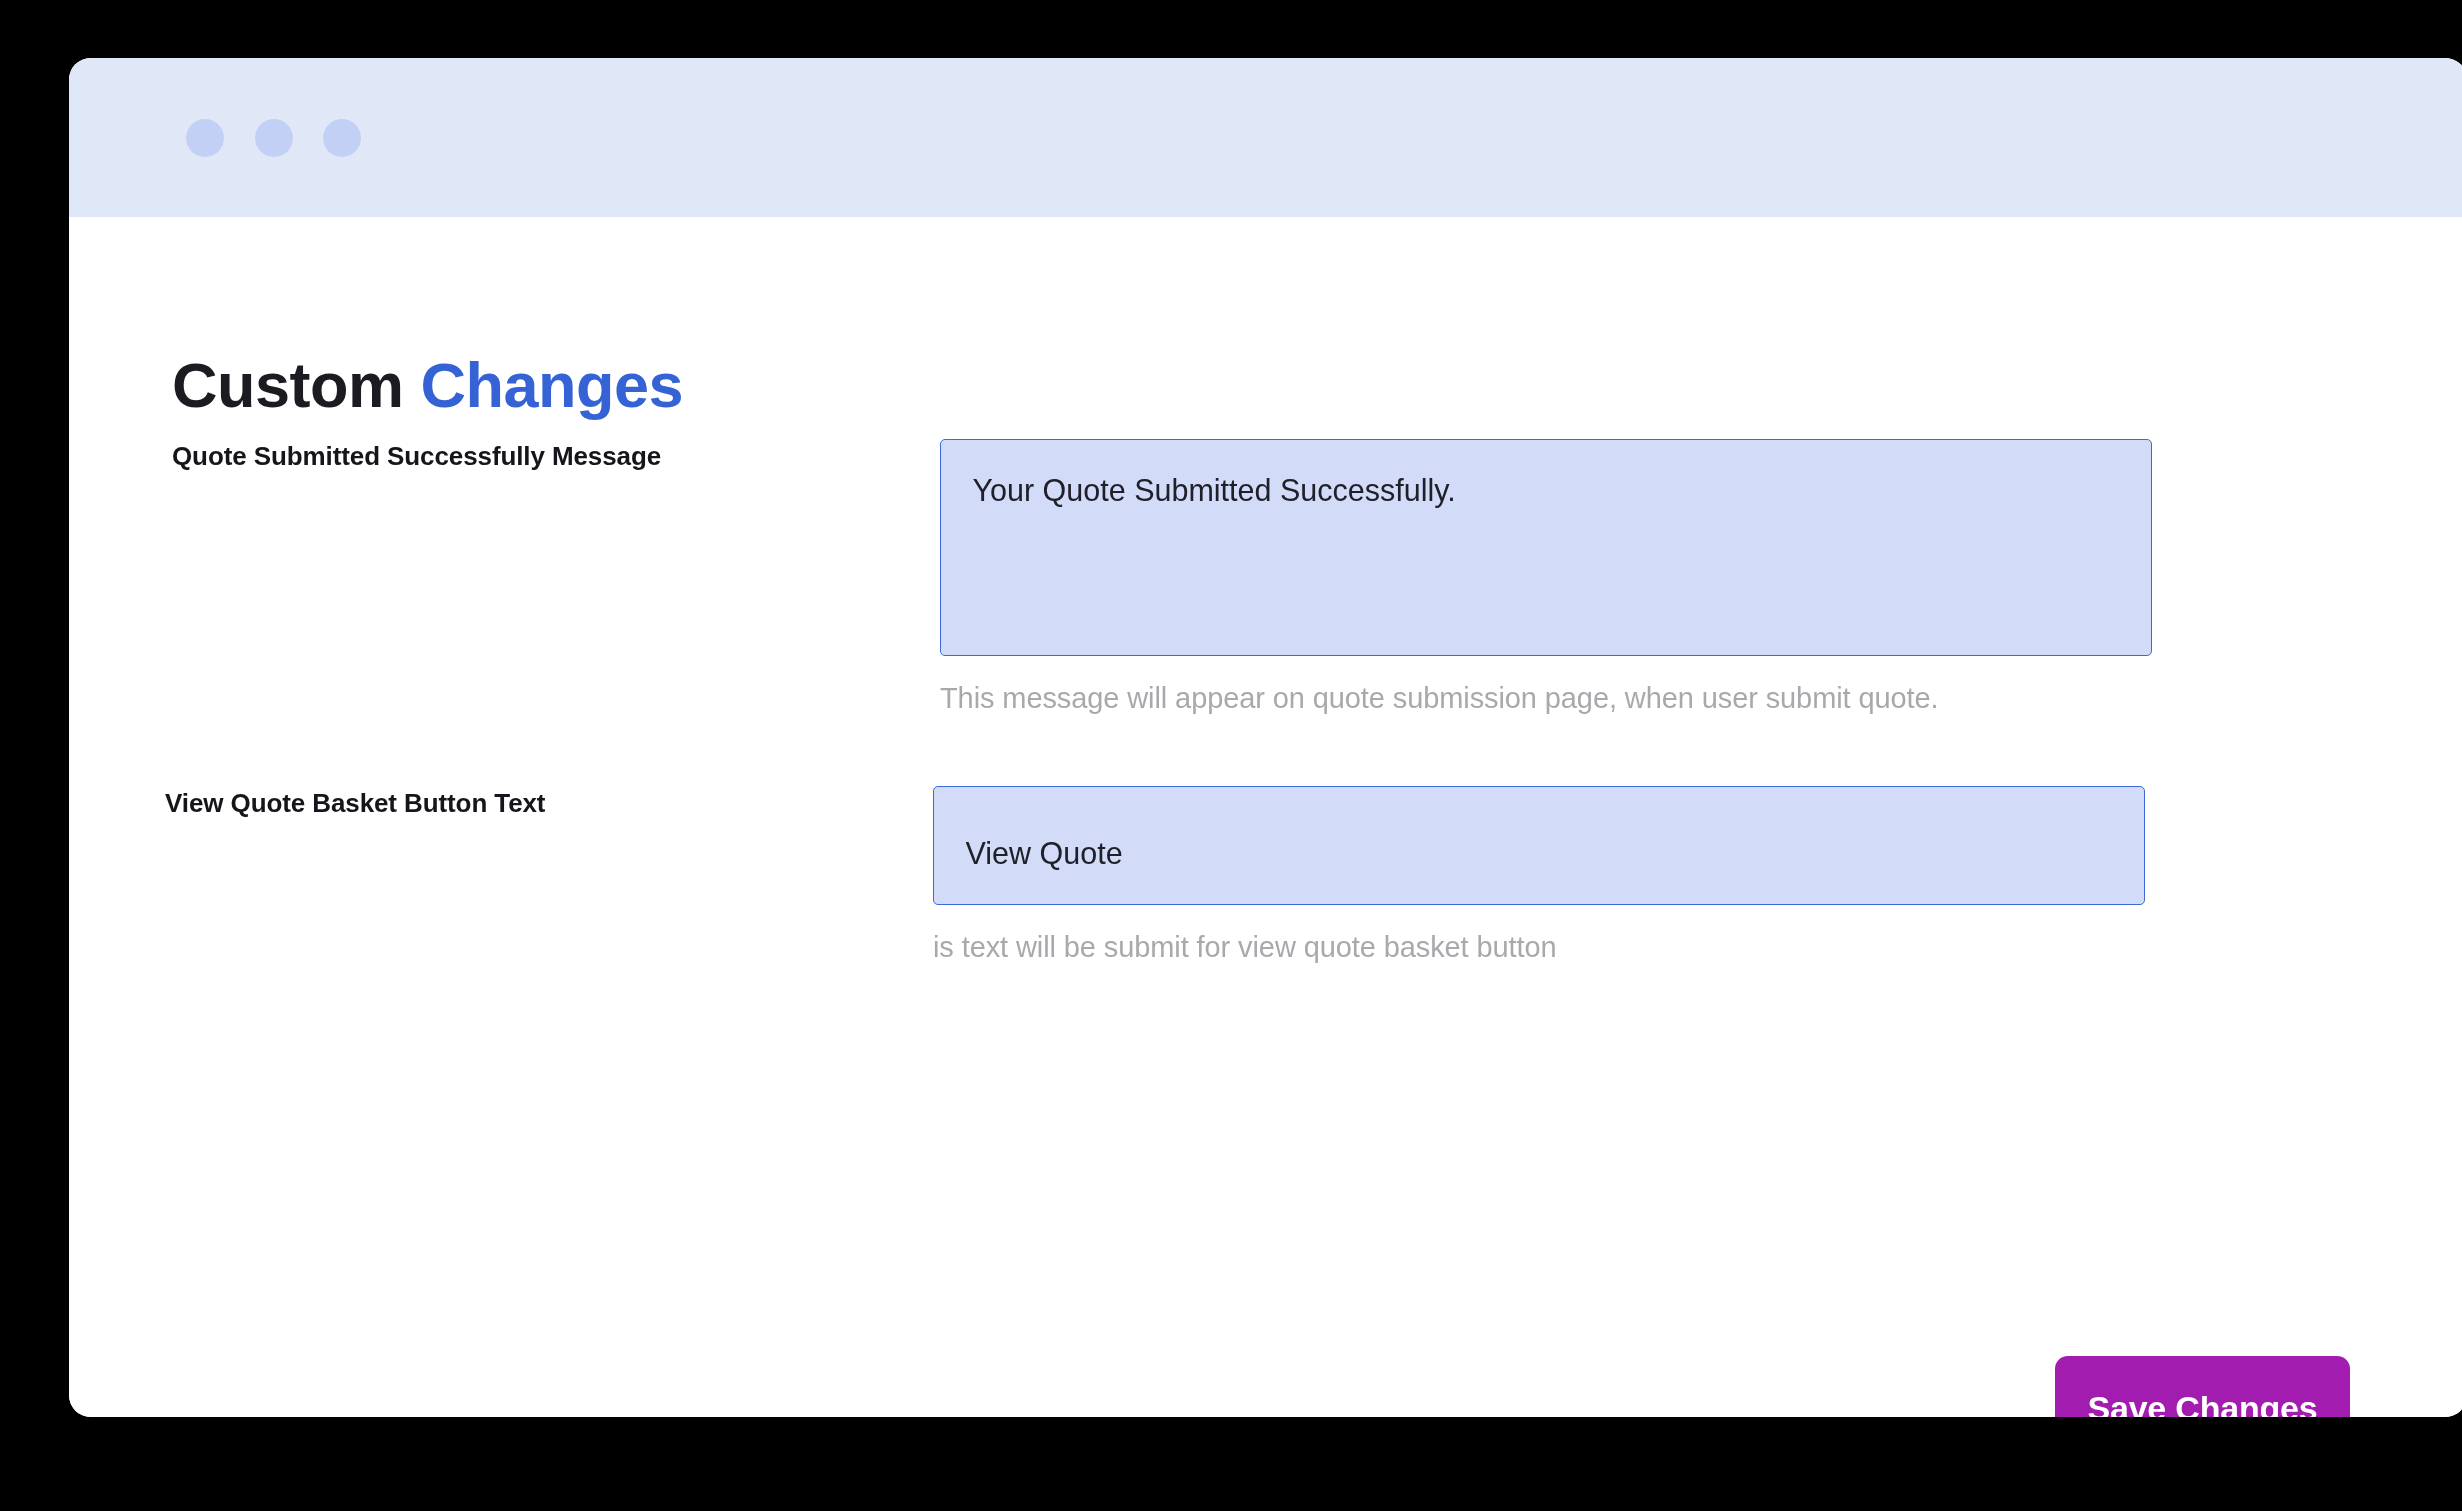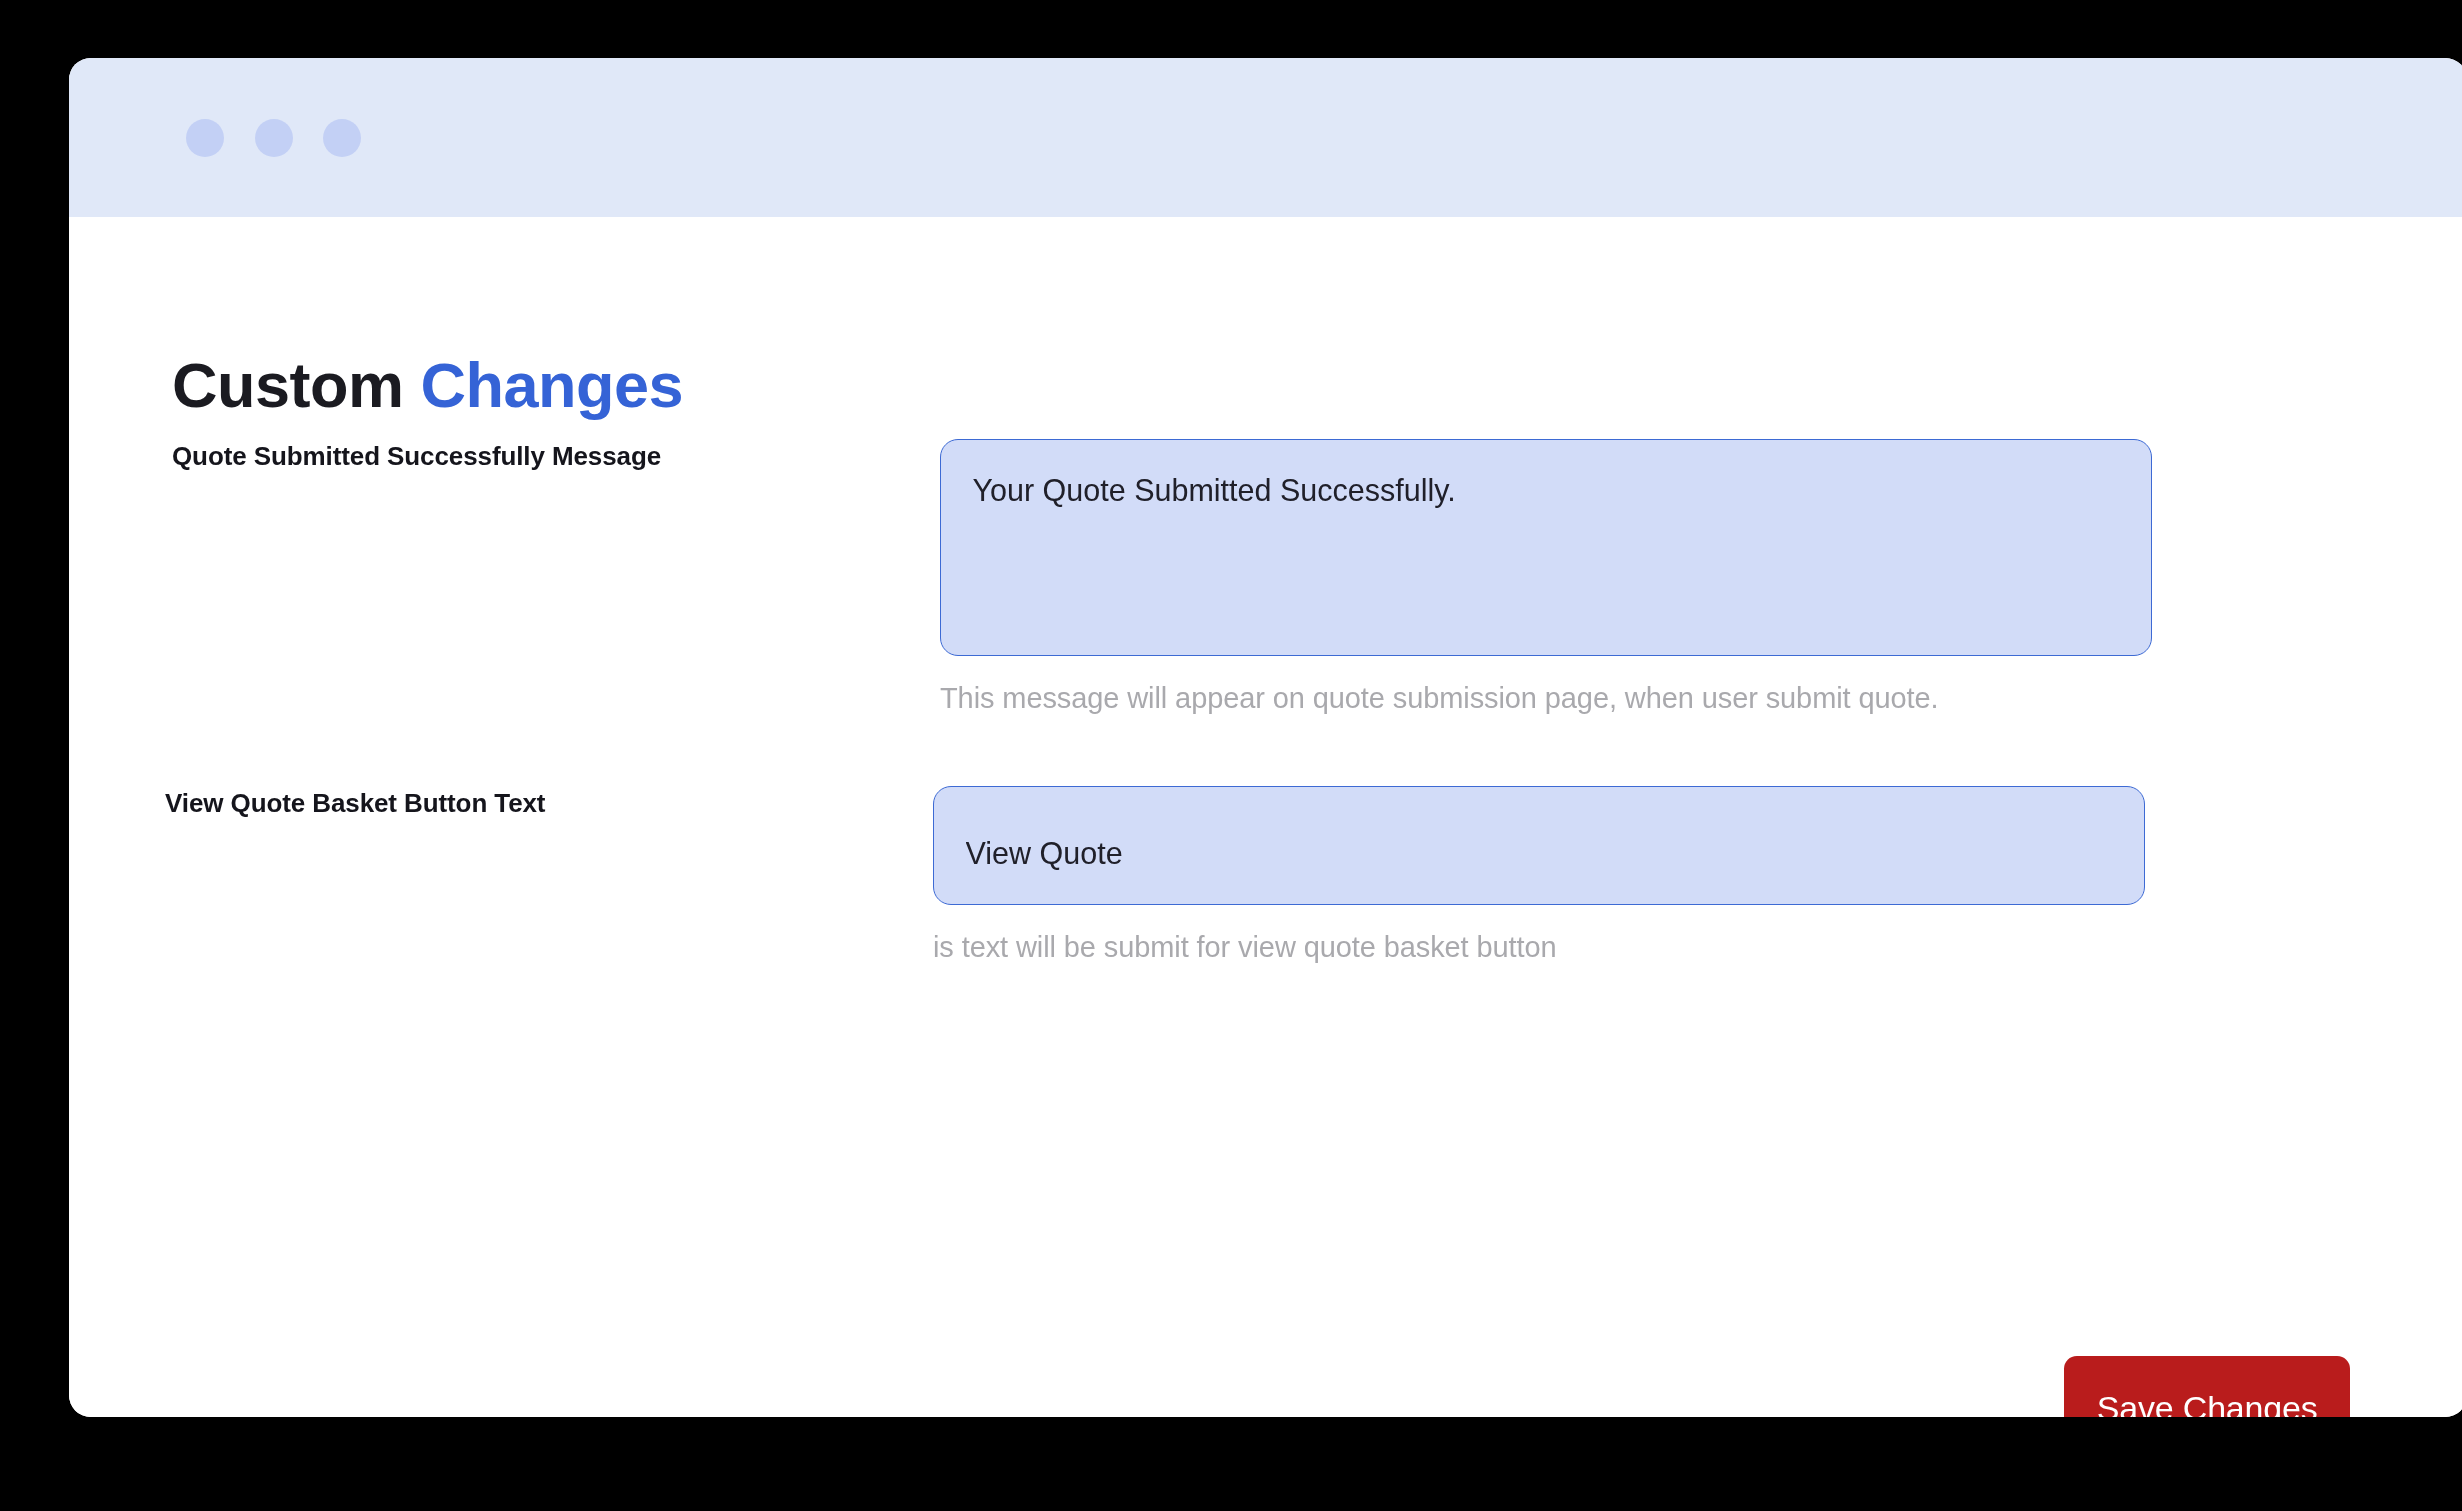--- a/index.html
+++ b/index.html
@@ -81,21 +81,21 @@
   }
 
   .field-control {
     display: flex;
     flex-direction: column;
   }
 
   .input-box {
     background: #d2dcf8;
     border: 1px solid #3d6ad4;
-    border-radius: 18px;
+    border-radius: 5px;
     box-sizing: border-box;
     font-family: "Liberation Sans", sans-serif;
     font-size: 30.5px;
     color: #20202a;
     padding: 30.5px 31.5px 0 31.5px;
     display: block;
     outline: none;
     resize: none;
     line-height: 1.25;
   }
@@ -117,27 +117,27 @@
     margin-top: 19.7px;
     max-width: 1177px;
     letter-spacing: -0.1px;
   }
 
   
   .save-btn {
     position: absolute;
     right: 117px;
     top: 1139px;
-    background: #b91c1c;
+    background: #a21caf;
     color: #ffffff;
     border: none;
     border-radius: 12.8px;
     font-family: "Liberation Sans", sans-serif;
     font-size: 34px;
-    font-weight: 400;
+    font-weight: 700;
     padding: 0 32.5px;
     height: 105px;
     line-height: 105px;
     letter-spacing: -0.2px;
     cursor: pointer;
     white-space: nowrap;
   }
 </style>
 </head>
 <body>

